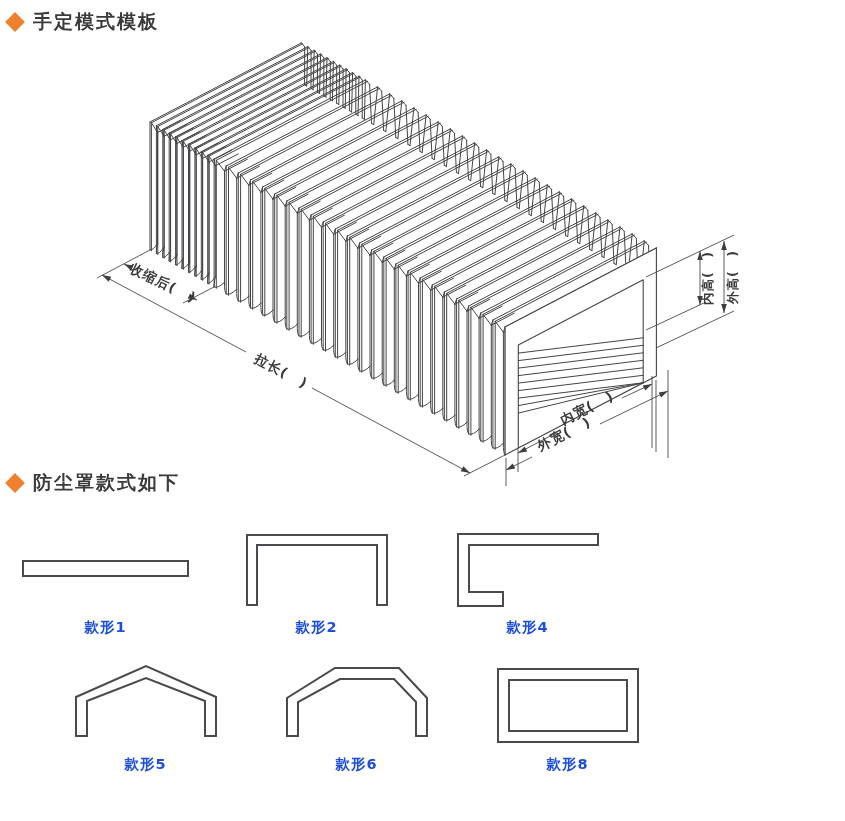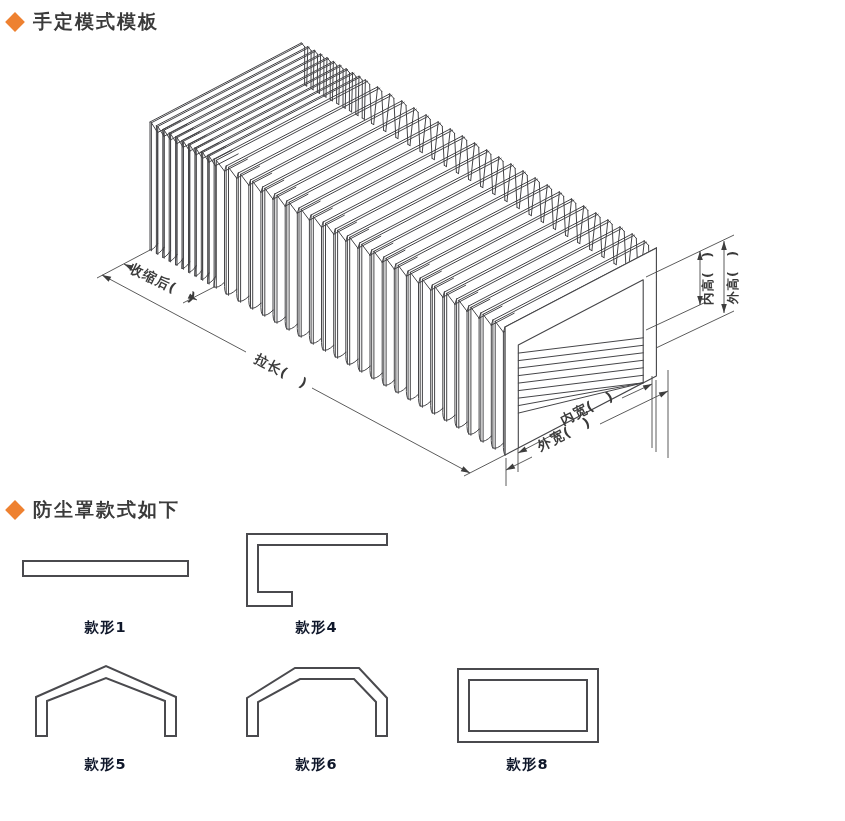--- a/index.html
+++ b/index.html
@@ -2,36 +2,36 @@
 <html><head>
 <meta charset="utf-8">
 <style>
   html,body{margin:0;padding:0;background:#fff;}
   .page{position:relative;width:845px;height:821px;background:#fff;overflow:hidden;
         font-family:"DejaVu Sans",sans-serif;text-align:center;}
   .sec-header{position:absolute;left:8px;display:flex;align-items:center;gap:11px;}
   .sec-header .diamond{width:14px;height:14px;background:#ee8130;transform:rotate(45deg);flex:0 0 auto;}
   .sec-header .sec-title{font-size:19px;font-weight:bold;color:#3b3b3b;letter-spacing:2px;line-height:1;}
   #hdr1{top:12px;}
-  #hdr2{top:500px;}
+  #hdr2{top:473px;}
   #diagram{position:absolute;top:0;left:0;}
   #diagram .ln{fill:none;stroke:#454548;stroke-width:1;stroke-linecap:round;stroke-linejoin:round;}
   #diagram .face{fill:#ffffff;fill-rule:evenodd;stroke:#454548;stroke-width:1.1;stroke-linejoin:round;}
   #diagram .dim{fill:none;stroke:#4a4a4a;stroke-width:0.9;}
   #diagram .ah{fill:#3e3e3e;stroke:none;}
   #diagram text{fill:#3a3a3a;font-size:13.5px;font-weight:bold;letter-spacing:1px;
         font-family:"DejaVu Sans",sans-serif;}
   .styles-grid{position:absolute;left:0;top:533px;width:845px;}
   .grid-row{display:grid;grid-template-columns:repeat(4,211px);justify-items:center;}
-  .grid-row.r2{margin-top:24px;}
+  .grid-row.r2{margin-top:24px;padding-left:40px;}
   .style-cell{display:flex;flex-direction:column;align-items:center;}
   .style-cell svg{display:block;}
   .style-cell .shape{fill:#ffffff;stroke:#4a4a4e;stroke-width:2;stroke-linejoin:miter;}
   .style-cell .shape.ring{fill-rule:evenodd;}
-  .style-label{margin-top:9px;font-size:14.5px;font-weight:bold;color:#0f172a;letter-spacing:1px;}
+  .style-label{margin-top:9px;font-size:14.5px;font-weight:bold;color:#1d4ed8;letter-spacing:1px;}
 </style>
 </head>
 <body>
 
 <div class="page">
 
   <div class="sec-header" id="hdr1">
     <span class="diamond"></span>
     <span class="sec-title">手定模式模板</span>
   </div>
@@ -66,20 +66,26 @@
   <div class="styles-grid">
     <div class="grid-row r1">
       <div class="style-cell">
         <svg width="220" height="76" viewBox="0 0 220 76">
           <path class="shape" d="M27,28 H192 V43 H27 Z"></path>
         </svg>
         <div class="style-label">款形1</div>
       </div>
       <div class="style-cell">
         <svg width="220" height="76" viewBox="0 0 220 76">
+          <path class="shape" d="M40,2 H180 V72 H170 V12 H50 V72 H40 Z"></path>
+        </svg>
+        <div class="style-label">款形2</div>
+      </div>
+      <div class="style-cell">
+        <svg width="220" height="76" viewBox="0 0 220 76">
           <path class="shape" d="M180,1 V12 H51 V59 H85 V73 H40 V1 Z"></path>
         </svg>
         <div class="style-label">款形4</div>
       </div>
     </div>
     <div class="grid-row r2">
       <div class="style-cell">
         <svg width="220" height="85" viewBox="0 0 220 85">
           <path class="shape" d="M40,75 V36 L110,5 L180,36 V75 H169 V40 L110,17 L51,40 V75 Z"></path>
         </svg>

